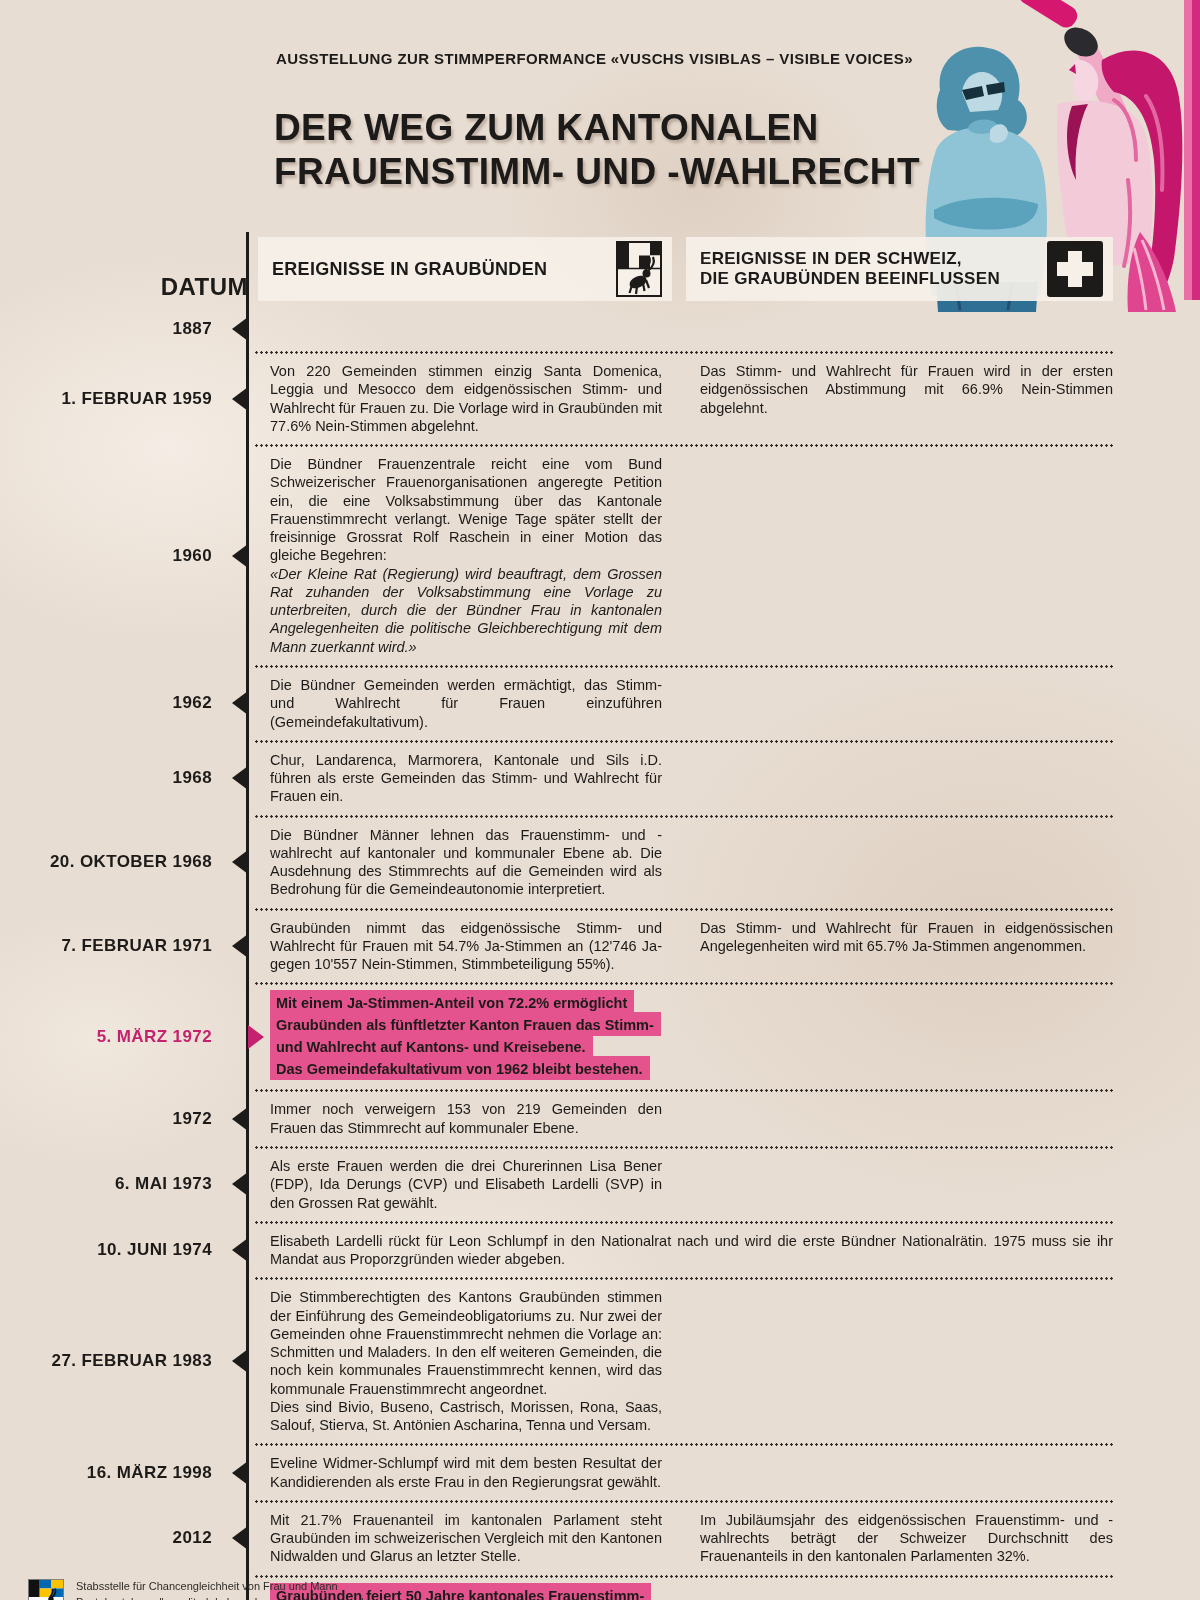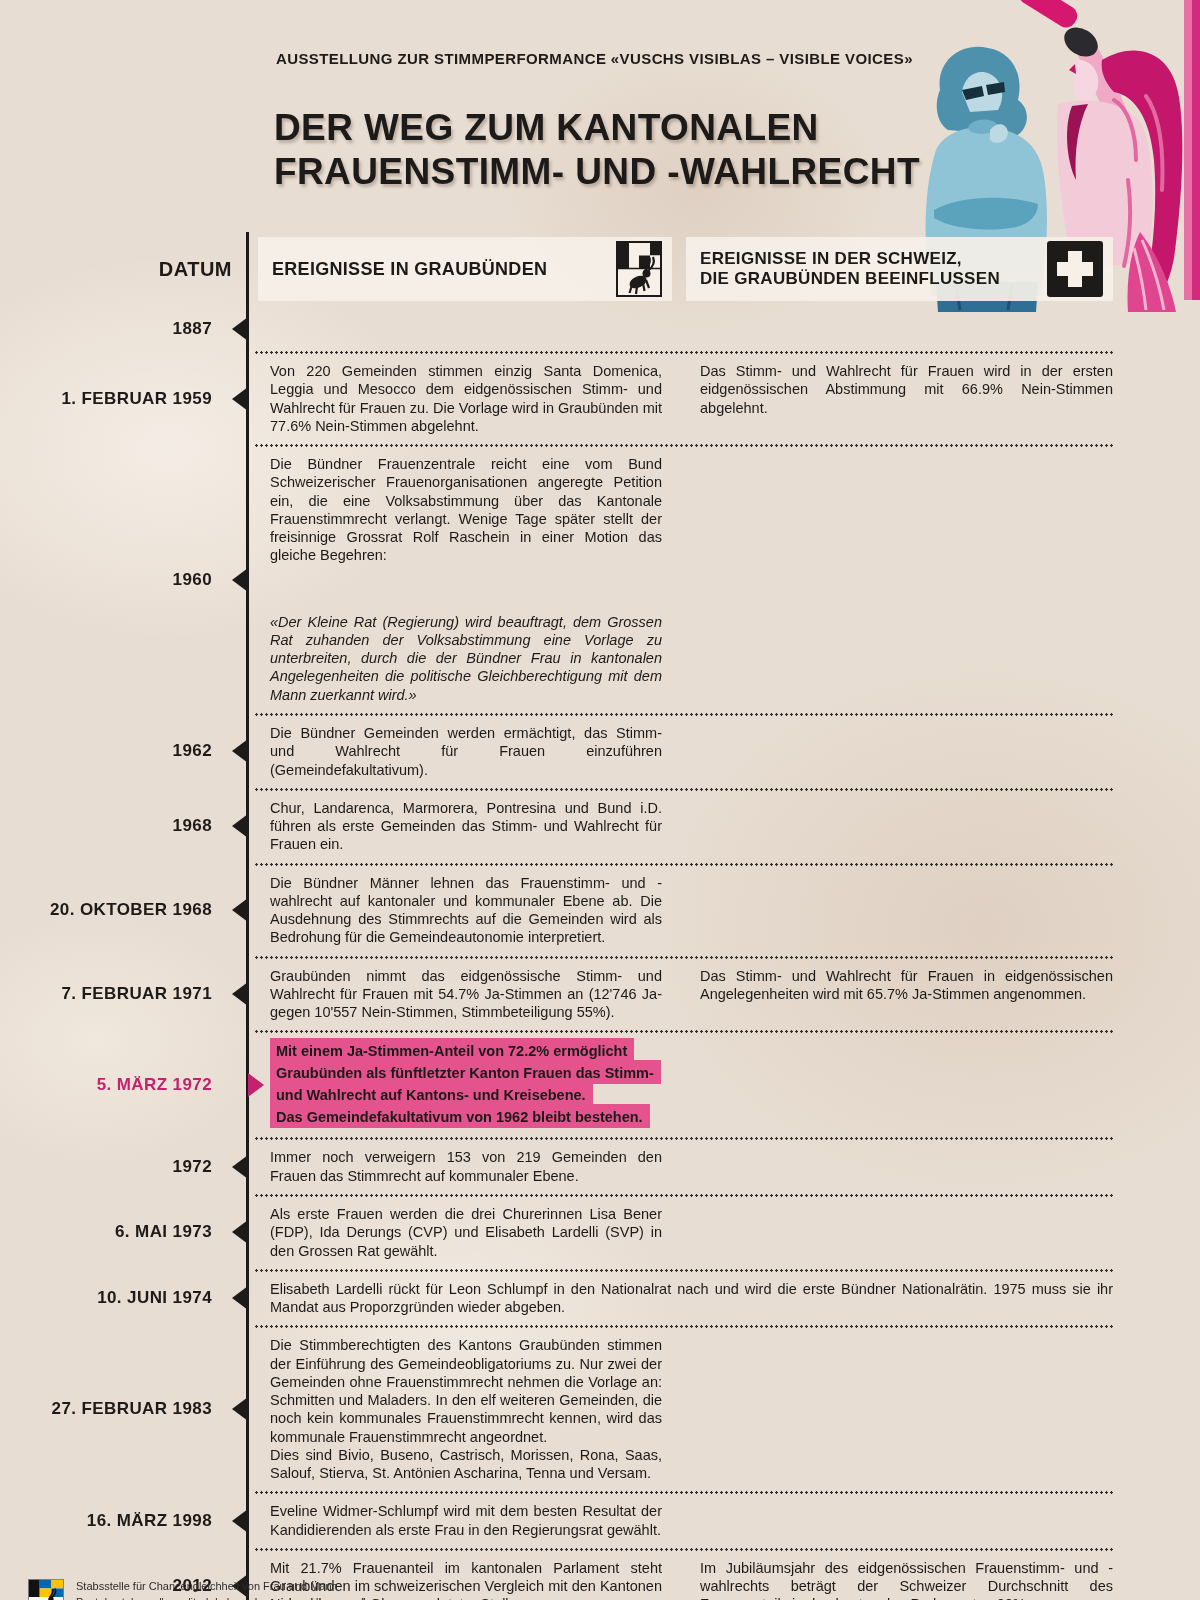--- a/index.html
+++ b/index.html
@@ -13,23 +13,23 @@
       radial-gradient(ellipse 340px 240px at 38% 82%, rgba(255,252,248,0.4), transparent 65%),
       radial-gradient(ellipse 300px 220px at 58% 12%, rgba(208,188,170,0.4), transparent 65%),
       radial-gradient(ellipse 260px 200px at 8% 65%, rgba(255,250,242,0.35), transparent 65%);
   }
   .kicker{ position:absolute; left:276px; top:50px; font-size:15px; font-weight:bold;
     letter-spacing:0.4px; z-index:3; }
   .title{ position:absolute; left:274px; top:106px; font-size:37px; line-height:1.18;
     font-weight:bold; letter-spacing:0.4px; z-index:3; text-shadow:2px 3px 3px rgba(80,55,40,0.28); }
   .photo{ position:absolute; top:0; left:878px; width:322px; height:312px; z-index:1; }
 
-  .colhead-date{ position:absolute; left:0; top:237px; width:232px; height:64px; z-index:2;
+  .colhead-date{ position:absolute; left:0; top:255px; width:232px; height:64px; z-index:2;
     display:flex; align-items:center; justify-content:flex-end;
-    font-size:20px; font-weight:bold; letter-spacing:0.5px; }
+    font-size:24px; font-weight:bold; letter-spacing:0.5px;padding-left:16px; }
   .hdrbox{ position:absolute; top:237px; height:64px; z-index:2;
     background:rgba(246,240,232,0.92);
     display:flex; align-items:center; justify-content:space-between;
     box-sizing:border-box; padding:0 10px 0 14px;
     font-size:18px; font-weight:bold; letter-spacing:0.3px; }
   .hdrbox.gr{ left:258px; width:414px; }
   .hdrbox.ch{ left:686px; width:427px; font-size:17px; line-height:1.18; }
 
   .vline{ position:absolute; left:246px; top:232px; width:3px; background:#1d1b19; z-index:2; }
 
@@ -42,21 +42,21 @@
   .acell{ grid-column:2; position:relative; align-self:center; height:26px; }
   .arr{ position:absolute; top:50%; transform:translateY(-50%); width:0; height:0;
     border-top:12px solid transparent; border-bottom:12px solid transparent; }
   .arr-left{ left:20px; border-right:16px solid #1d1b19; }
   .arr-right{ left:36px; border-left:16px solid #c4216e; }
   .cell{ font-size:14.5px; line-height:1.26; text-align:justify; white-space:pre-line; }
   .cell.gr{ grid-column:3; }
   .cell.ch{ grid-column:5; }
   .cell.full{ grid-column:3 / 6; }
   .cell.hl{ text-align:left; line-height:1.5; }
-  .quote{ font-style:italic;margin-top:48px; }
+  .quote{ font-style:italic; }
   .hlspan{ background:#e4538d; font-weight:bold; padding:5px 7px 3px 6px;
     -webkit-box-decoration-break:clone; box-decoration-break:clone; white-space:pre-line; }
   .sep{ height:3px; margin-left:255px; width:858px;
     background-image:radial-gradient(circle at 1.5px 1.5px, rgba(40,36,32,0.95) 1.05px, transparent 1.45px);
     background-size:5px 3px; background-repeat:repeat-x; background-position:0 60%; }
 
   .footer{ position:absolute; left:28px; top:1579px; display:flex; align-items:flex-start; z-index:2; }
   .footer .ftext{ margin-left:12px; font-size:11px; line-height:1.45; color:#2e2c29; }
 </style>
 </head>
@@ -184,21 +184,21 @@
           <div class="arr arr-left"></div>
         </div>
         <div class="cell gr">Die Bündner Gemeinden werden ermächtigt, das Stimm- und Wahlrecht für Frauen einzuführen (Gemeindefakultativum).</div>
       </div>
       <div class="sep"></div>
       <div class="row">
         <div class="rdate">1968</div>
         <div class="acell">
           <div class="arr arr-left"></div>
         </div>
-        <div class="cell gr">Chur, Landarenca, Marmorera, Pontresina und Bund i.D. führen als erste Gemeinden das Stimm- und Wahlrecht für Frauen ein.</div>
+        <div class="cell gr">Chur, Landarenca, Marmorera, Kantonale und Sils i.D. führen als erste Gemeinden das Stimm- und Wahlrecht für Frauen ein.</div>
       </div>
       <div class="sep"></div>
       <div class="row">
         <div class="rdate">20. OKTOBER 1968</div>
         <div class="acell">
           <div class="arr arr-left"></div>
         </div>
         <div class="cell gr">Die Bündner Männer lehnen das Frauenstimm- und -wahlrecht auf kantonaler und kommunaler Ebene ab. Die Ausdehnung des Stimmrechts auf die Gemeinden wird als Bedrohung für die Gemeindeautonomie interpretiert.</div>
       </div>
       <div class="sep"></div>

